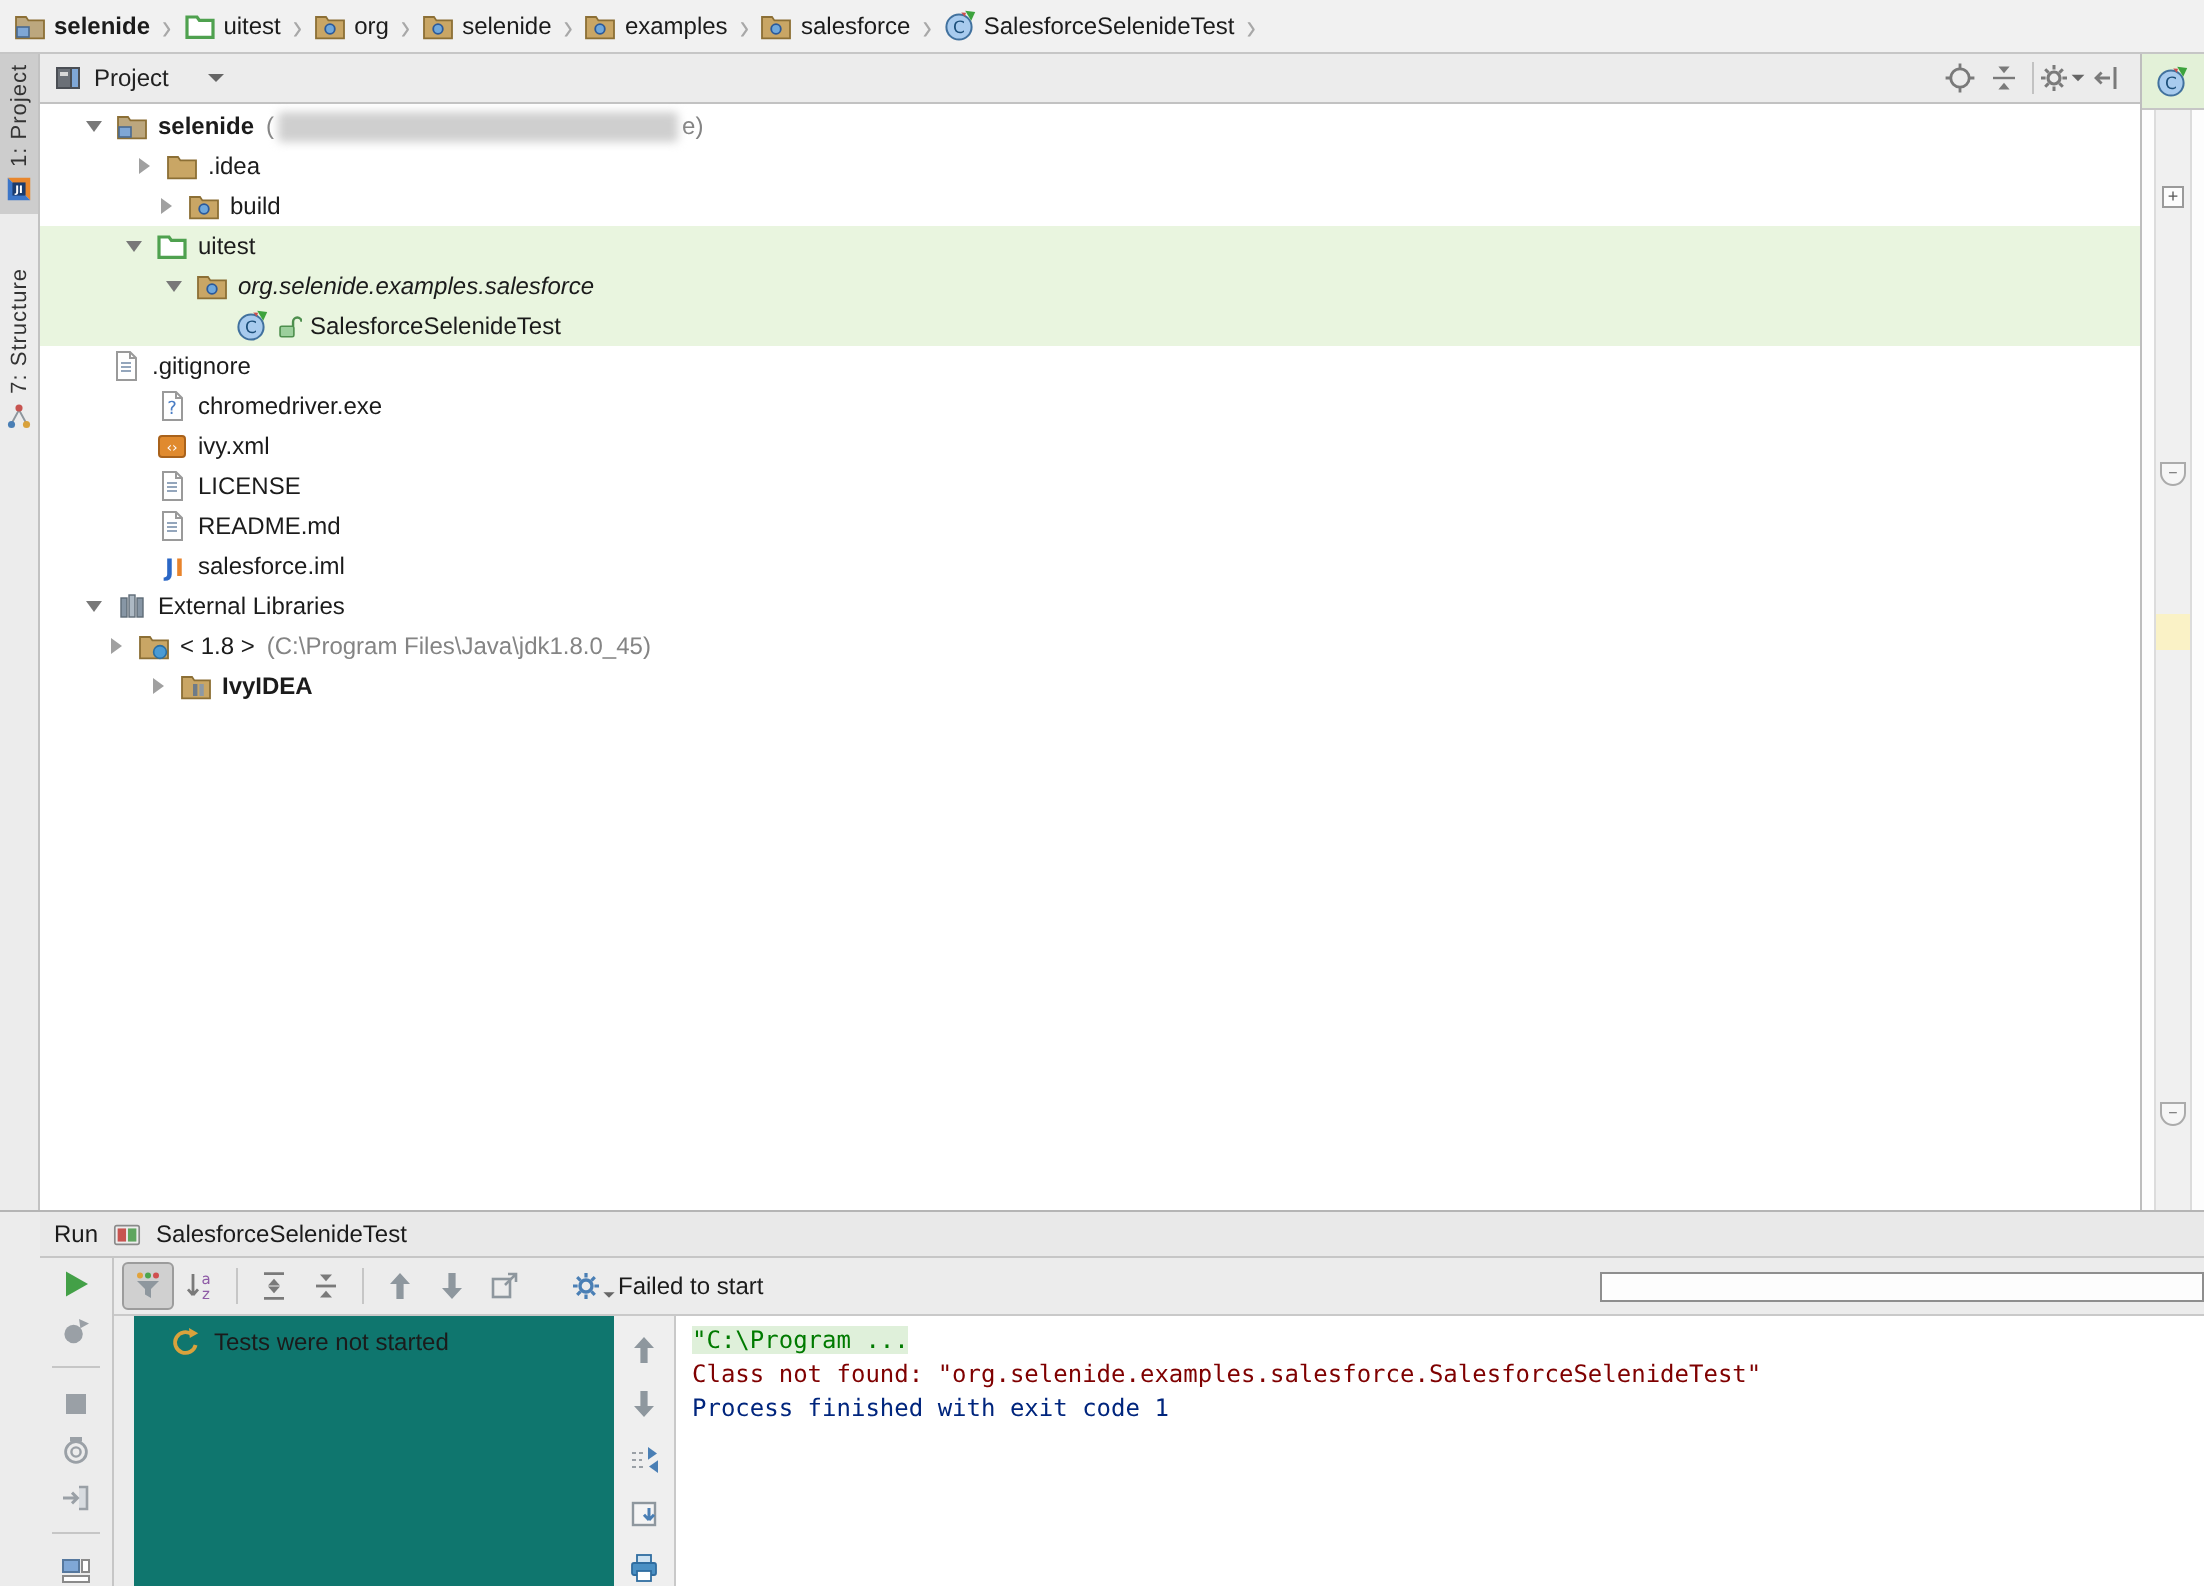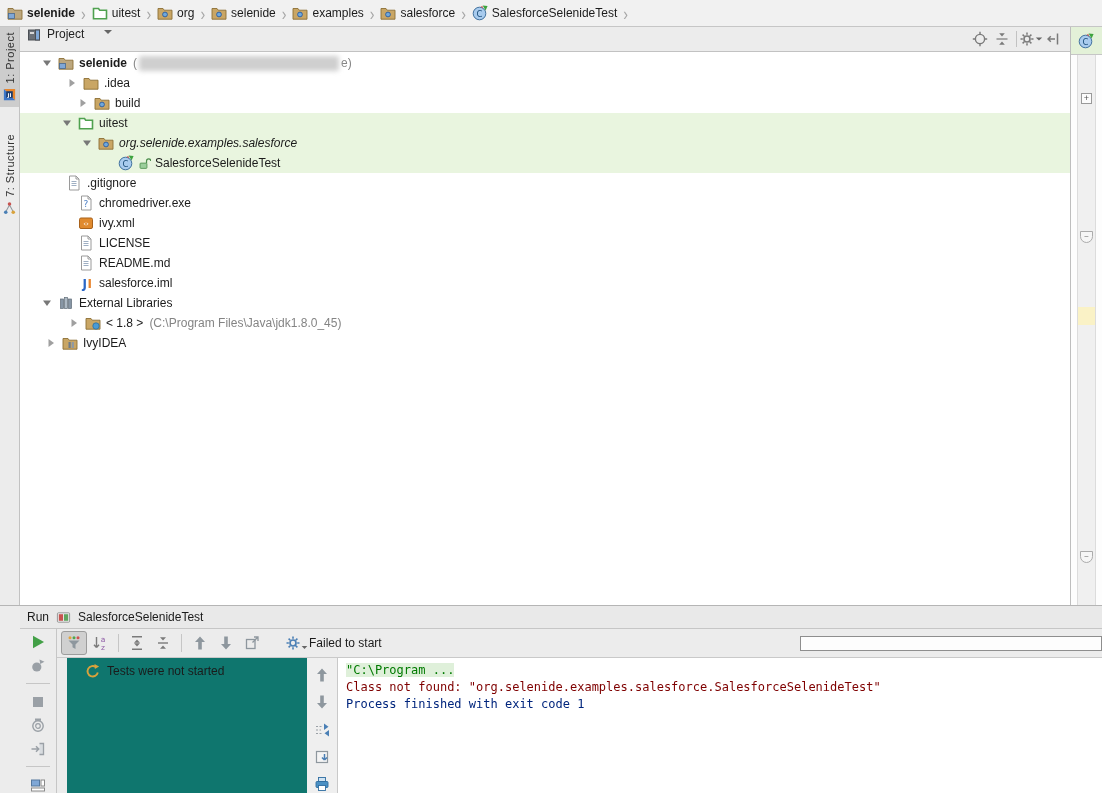--- a/index.html
+++ b/index.html
@@ -21,21 +21,21 @@
     border-right:1px solid #C2C2C2;box-sizing:border-box;display:flex;flex-direction:column;align-items:center}
   .strip-tab{display:flex;flex-direction:column;align-items:center;padding:5px 0;width:19px}
   .strip-tab.sel{background:#CDCDCD}
   .strip-tab .vtext{writing-mode:vertical-rl;transform:rotate(180deg);font-size:11px;color:#333;letter-spacing:.5px}
   .strip-tab .icon{margin-top:4px;width:15px;height:15px}
   .strip-gap{height:22px}
 
   
   #project-panel{position:absolute;left:20px;top:27px;width:1050px;height:578px;background:#fff}
   #project-header{height:25px;background:#ECECEC;border-bottom:1px solid #C2C2C2;display:flex;
-    padding:0 6px;gap:5px;box-sizing:border-box}
+    align-items:center;padding:0 6px;gap:5px;box-sizing:border-box}
   #project-header .title{color:#222}
   #project-header .caret{margin-left:14px}
   #project-header .spacer{flex:1}
   .hbtn{width:22px;height:20px;display:flex;align-items:center;justify-content:center}
   .hsep{width:1px;height:16px;background:#C2C2C2;margin:0 3px}
   #project-tree{position:absolute;left:0;right:0;top:25px;bottom:0;background:#fff;padding-top:1px}
   .tree-row{height:20px;display:flex;align-items:center;white-space:nowrap;cursor:default}
   .tree-row.hl{background:#E9F5DF}
   .arrow-slot{width:18px;flex:none;display:flex;justify-content:center;align-items:center}
   .tree-row .icon{margin-right:5px}
@@ -346,21 +346,21 @@
           </svg>
         </span>
         <span class="icon icon2">
           <svg viewBox="0 0 16 16">
             <rect x="2.5" y="7.5" width="8.5" height="6.5" rx="1" fill="#9CCF9C" stroke="#4E8F4E"></rect>
             <path d="M10.5 7.5V4.8a2.6 2.6 0 0 1 5.2 0" fill="none" stroke="#4E8F4E" stroke-width="1.5"></path>
           </svg>
         </span>
         <span class="lbl">SalesforceSelenideTest</span>
       </div>
-      <div class="tree-row" style="padding-left: 28px;">
+      <div class="tree-row" style="padding-left: 17px;">
         <span class="arrow-slot"></span>
         <span class="icon">
           <svg viewBox="0 0 16 16">
             <path d="M3.5 1h6.5l3 3v11H3.5z" fill="#fff" stroke="#9a9a9a"></path>
             <path d="M10 1v3h3" fill="none" stroke="#9a9a9a"></path>
             <path d="M5.5 6.5h5M5.5 8.5h5M5.5 10.5h5" stroke="#94A6BC" stroke-width=".9"></path>
           </svg>
         </span>
         <span class="lbl">.gitignore</span>
       </div>
@@ -427,38 +427,38 @@
         </span>
         <span class="icon">
           <svg viewBox="0 0 16 16">
             <rect x="2.5" y="4" width="3" height="9.5" fill="#8796A5" stroke="#5E6B77" stroke-width=".7"></rect>
             <rect x="6.5" y="2.5" width="3" height="11" fill="#ADB9C4" stroke="#5E6B77" stroke-width=".7"></rect>
             <rect x="10.5" y="4" width="3" height="9.5" fill="#8796A5" stroke="#5E6B77" stroke-width=".7"></rect>
           </svg>
         </span>
         <span class="lbl">External Libraries</span>
       </div>
-      <div class="tree-row" style="padding-left: 47px;">
+      <div class="tree-row" style="padding-left: 31px;">
         <span class="arrow-slot">
           <span class="icon" style="width: 10px; height: 10px;">
             <svg viewBox="0 0 10 10">
               <path d="M2.5 1l5.5 4-5.5 4z" fill="#A0A0A0"></path>
             </svg>
           </span>
         </span>
         <span class="icon">
           <svg viewBox="0 0 16 16">
             <path d="M1 3.5h5l1.2 1.7H15v9H1z" fill="#C9A665" stroke="#8C6F35" stroke-width=".9"></path>
             <circle cx="11" cy="11" r="3.2" fill="#4A9BD5" stroke="#2B6EA0" stroke-width=".8"></circle>
           </svg>
         </span>
         <span class="lbl">&lt; 1.8 &gt;</span>
         <span class="suffix">(C:\Program Files\Java\jdk1.8.0_45)</span>
       </div>
-      <div class="tree-row" style="padding-left: 24px;">
+      <div class="tree-row" style="padding-left: 52px; font-weight: bold;">
         <span class="arrow-slot">
           <span class="icon" style="width: 10px; height: 10px;">
             <svg viewBox="0 0 10 10">
               <path d="M2.5 1l5.5 4-5.5 4z" fill="#A0A0A0"></path>
             </svg>
           </span>
         </span>
         <span class="icon">
           <svg viewBox="0 0 16 16">
             <path d="M1 3.5h5l1.2 1.7H15v9H1z" fill="#C9A665" stroke="#8C6F35" stroke-width=".9"></path>

